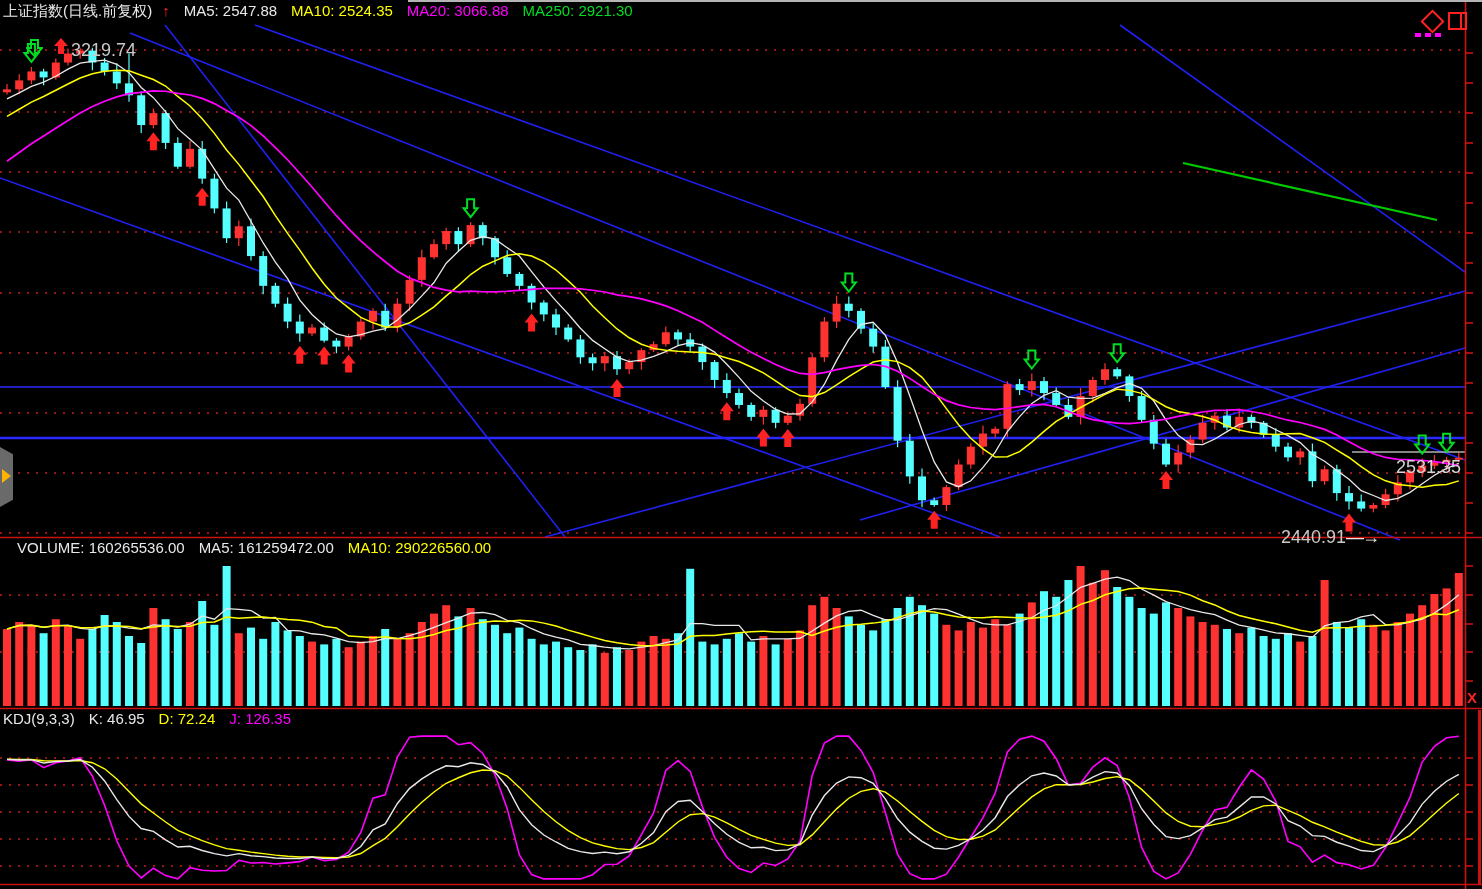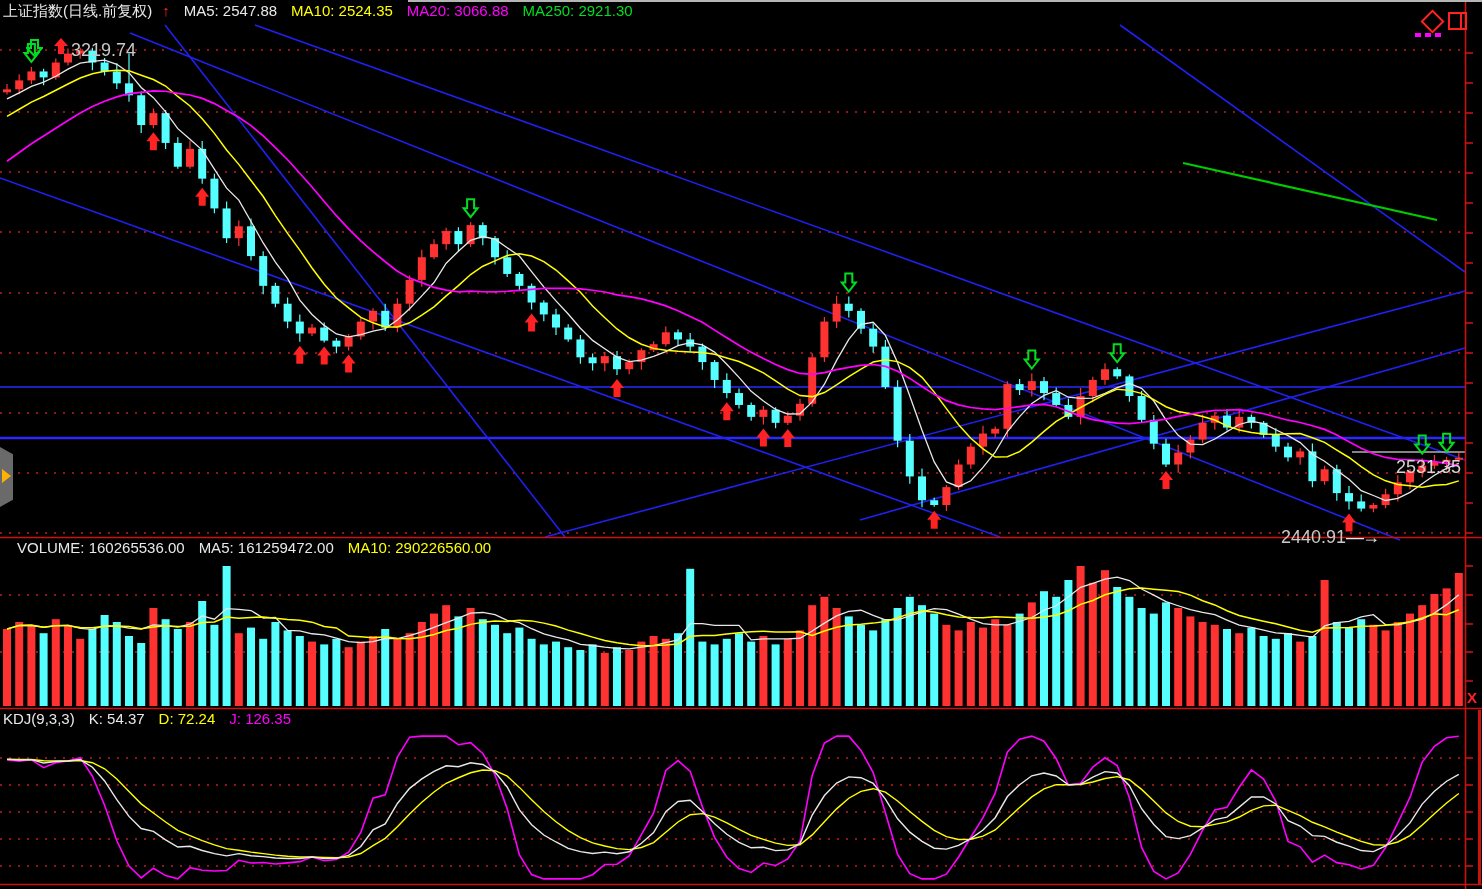--- a/index.html
+++ b/index.html
@@ -547,20 +547,20 @@
   </div>
 
   <div id="vol-header" class="hdr">
     <span class="c-white">VOLUME: 160265536.00</span>
     <span class="c-white">MA5: 161259472.00</span>
     <span class="c-yellow">MA10: 290226560.00</span>
   </div>
 
   <div id="kdj-header" class="hdr">
     <span class="c-white">KDJ(9,3,3)</span>
-    <span class="c-white">K: 54.37</span>
+    <span class="c-white">K: 46.95</span>
     <span class="c-yellow">D: 72.24</span>
     <span class="c-magenta">J: 126.35</span>
   </div>
 
   <div id="close-x" class="icon-abs">X</div>
 
 </div>
 
 </body></html>

